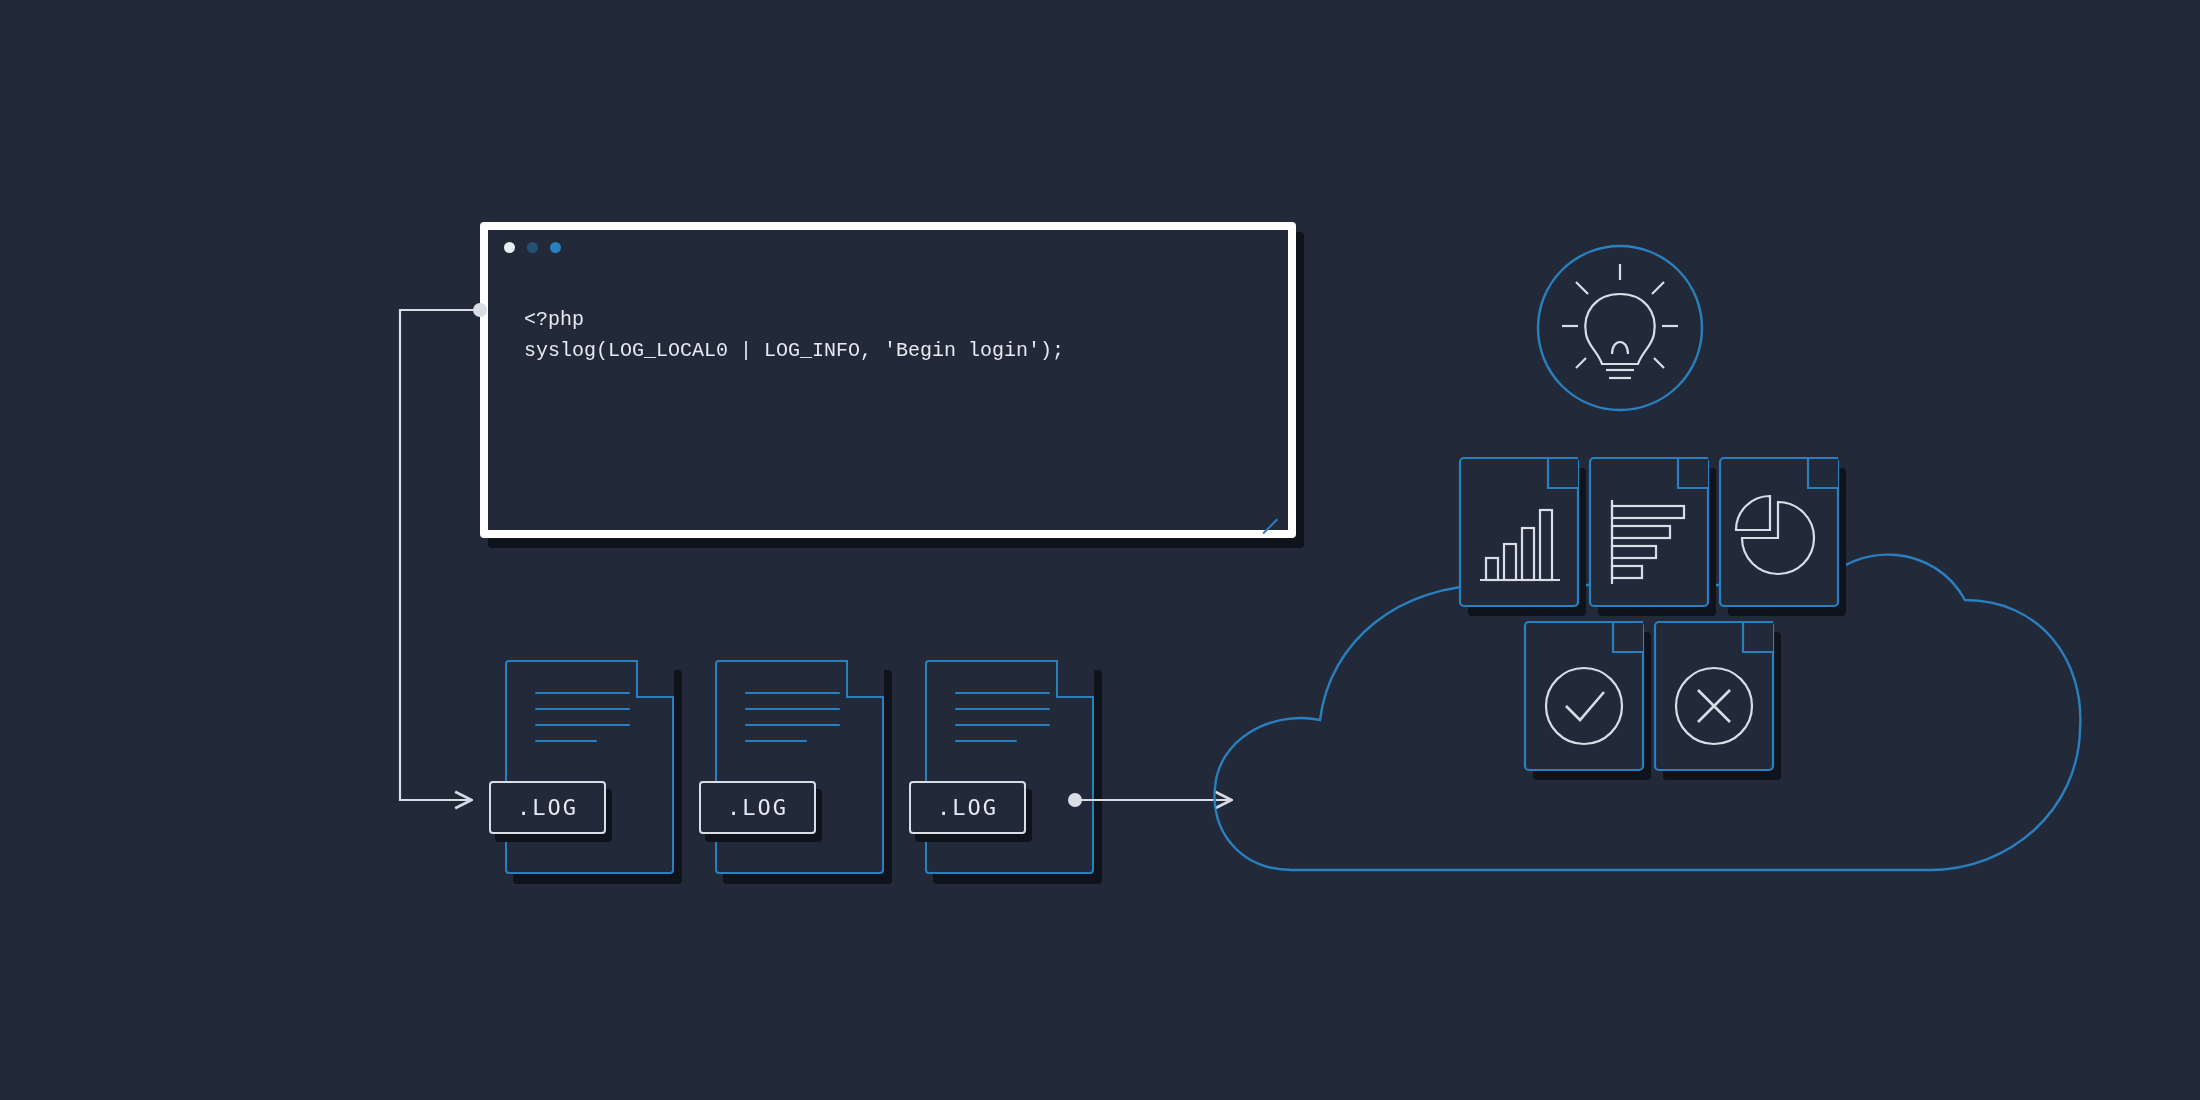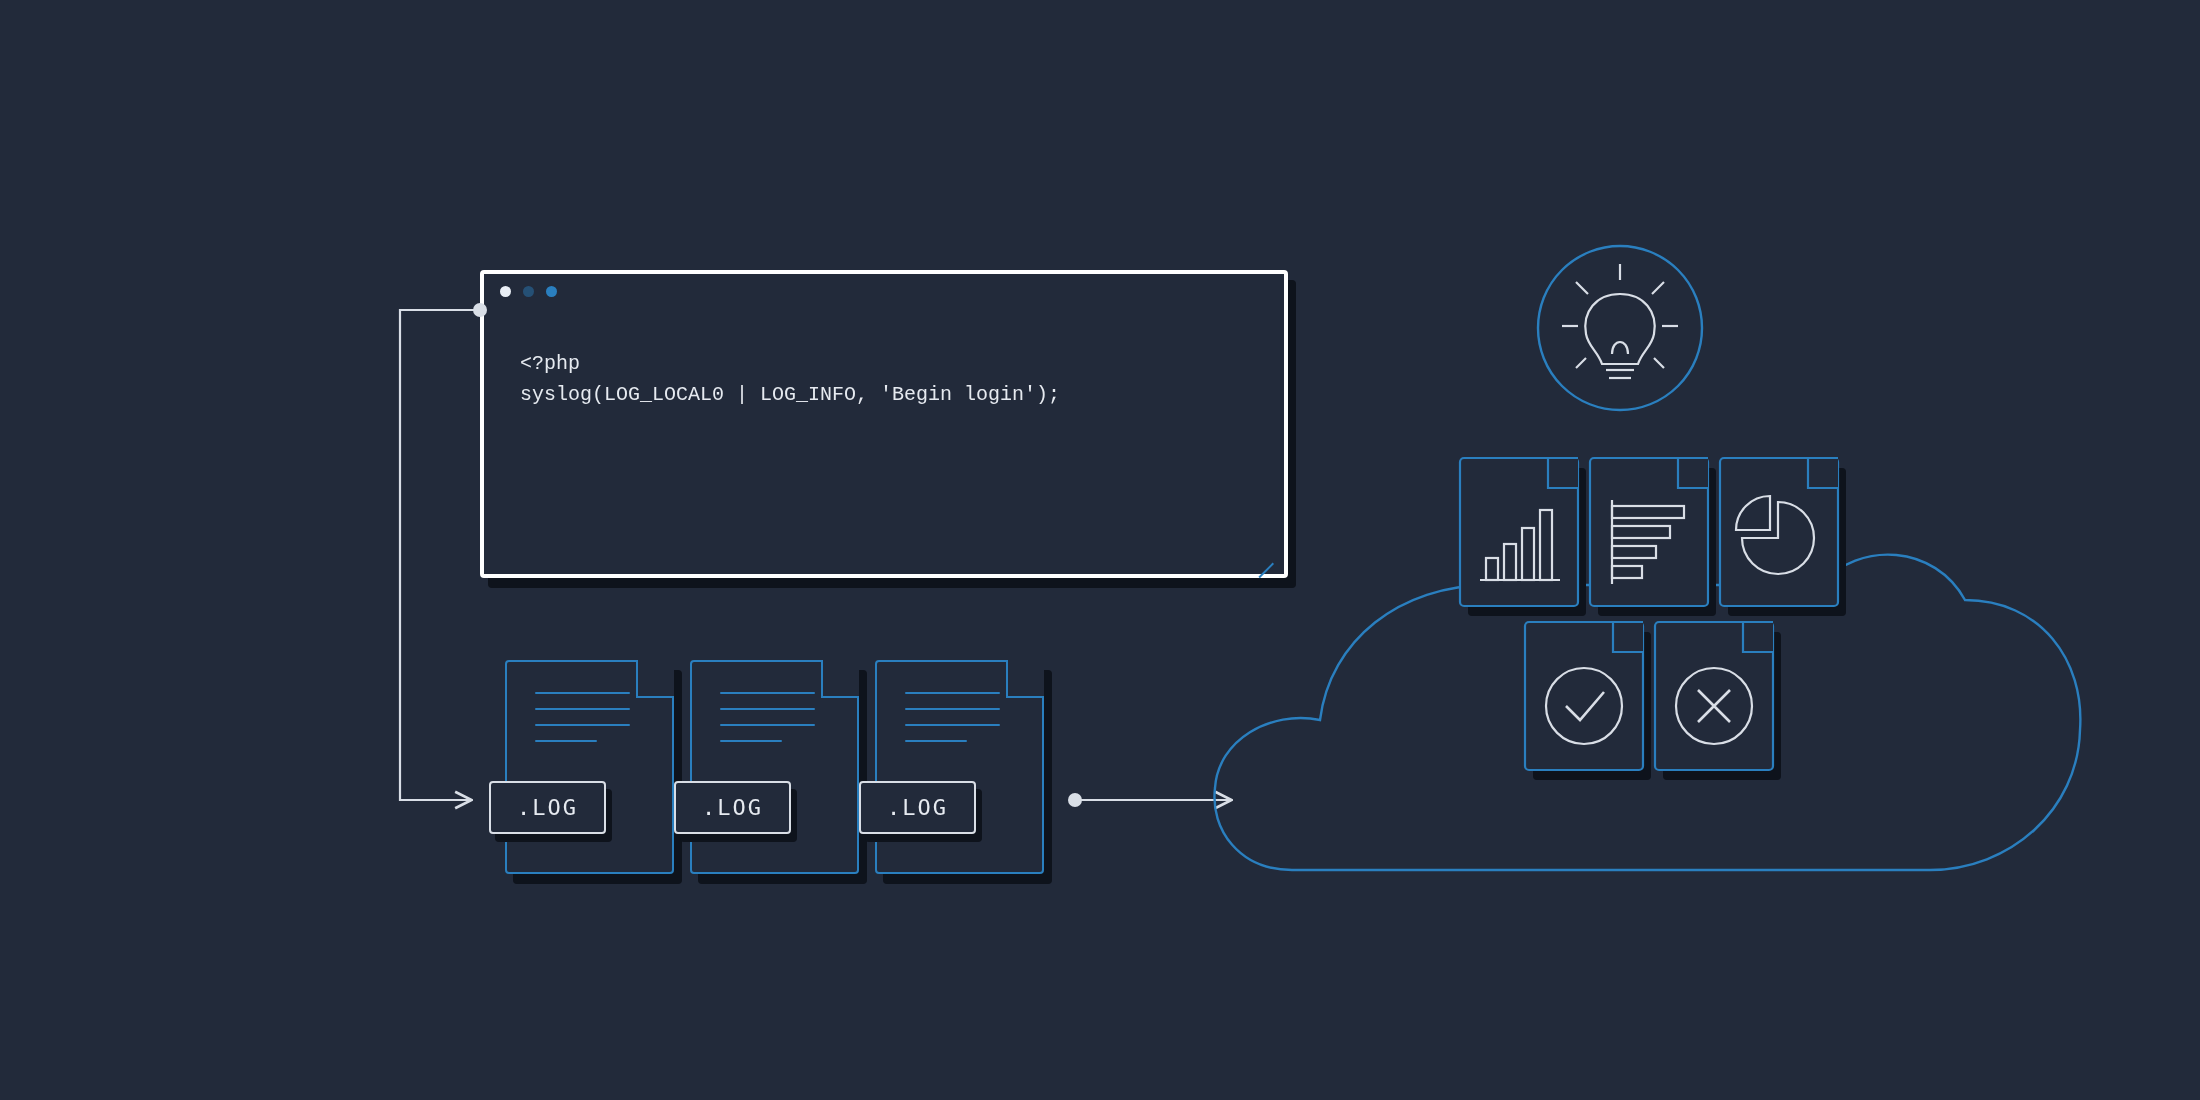--- a/index.html
+++ b/index.html
@@ -15,25 +15,24 @@
     width: 2200px;
     height: 1100px;
   }
   
   .code-window {
     position: absolute;
     left: 480px;
     top: 222px;
     width: 800px;
     height: 300px;
-    border: 4px solid #ffffff;
+    border: 8px solid #ffffff;
     border-radius: 4px;
     background: #222a3a;
     box-shadow: 8px 10px 0 0 #0e131c;
-    margin-top: 48px;
   }
   .code-titlebar {
     height: 34px;
     display: flex;
     align-items: center;
     gap: 12px;
     padding-left: 16px;
   }
   .win-dot {
     width: 11px;
@@ -68,21 +67,21 @@
     transform: rotate(-45deg);
     transform-origin: right bottom;
   }
 
   
   .log-files {
     position: absolute;
     left: 505px;
     top: 660px;
     display: flex;
-    gap: 16px;
+    gap: 41px;
   }
   .log-file {
     position: relative;
     width: 165px;
     height: 210px;
     border: 2px solid #2a7fbf;
     border-radius: 4px;
     background: #222a3a;
     box-shadow: 8px 10px 0 0 #0e131c;
   }

